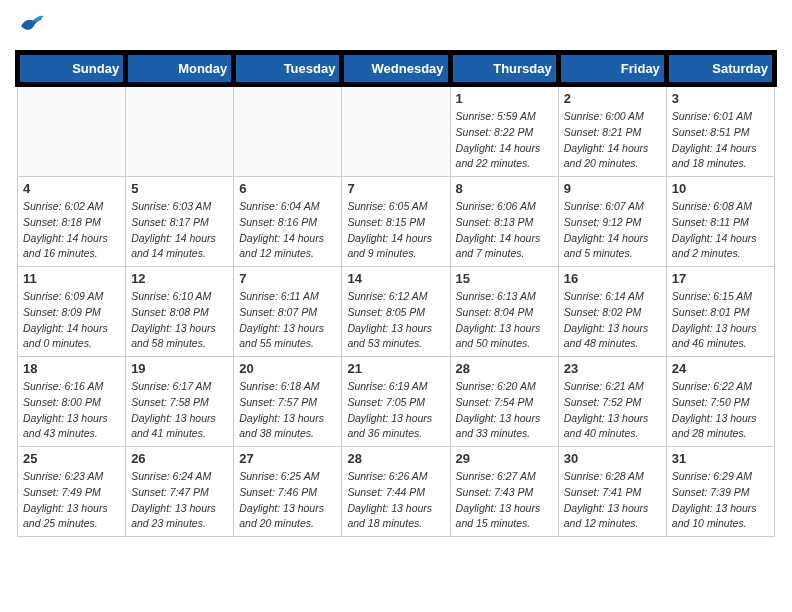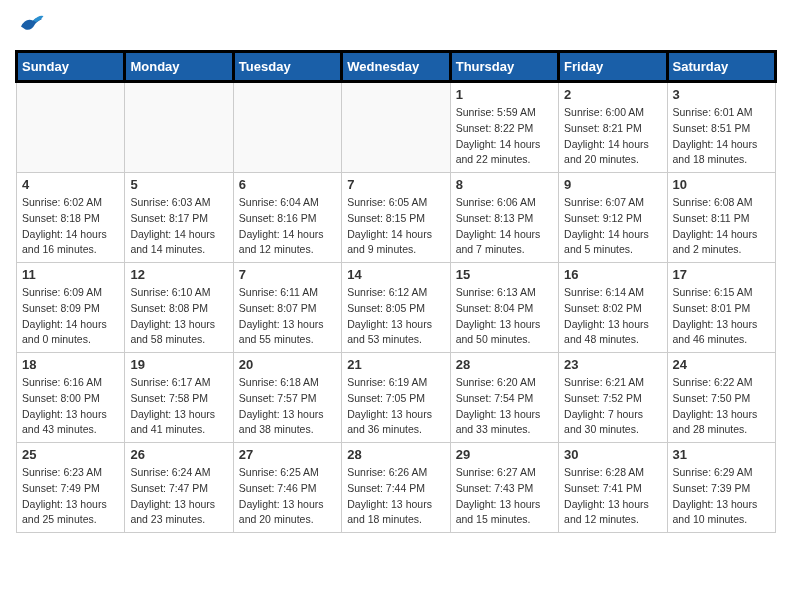--- a/index.html
+++ b/index.html
@@ -5,25 +5,25 @@
     * { box-sizing: border-box; margin: 0; padding: 0; }
     body { font-family: Arial, sans-serif; background: #fff; width: 792px; min-height: 612px; }
     .page { width: 792px; padding: 10px 15px; }
     .header { display: flex; justify-content: space-between; align-items: flex-start; margin-bottom: 10px; }
     .logo { display: flex; align-items: center; }
     .logo-bird { width: 30px; height: 30px; }
     .title-section { text-align: right; }
     .month-year { font-size: 32px; color: #333; font-weight: 300; }
     .location { font-size: 15px; color: #555; }
     table { width: 100%; border-collapse: collapse; }
-    th { background-color: #1a5fa8; color: white; padding: 6px 4px; text-align: left; font-size: 13px; border: 3px solid #000000; }
+    th { background-color: #1a5fa8; color: white; padding: 6px 4px; text-align: right; font-size: 13px; border: 5px solid #000000; }
     td { border: 1px solid #ccc; vertical-align: top; padding: 4px 5px; font-size: 10.5px; color: #333; min-height: 70px; width: calc(100%/7); }
     td.empty { background: #f9f9f9; }
     .day-num { font-size: 13px; font-weight: bold; margin-bottom: 3px; }
-    .day-info { line-height: 1.5; }
+    .day-info { line-height: 1.5; font-style: italic; }
   </style>
 </head>
 <body>
 
 <div class="page">
   <div class="header">
     <div class="logo">
       <svg class="logo-bird" viewBox="0 0 40 40">
         <path d="M8 22 Q14 10 24 14 Q30 8 36 12 Q28 16 26 20 Q22 28 14 26 Z" fill="#1a5fa8"></path>
         <path d="M24 14 Q32 6 38 8 Q34 14 28 16 Z" fill="#2a8fd0"></path>
@@ -237,21 +237,21 @@
               <div>Sunrise: 6:20 AM</div>
               <div>Sunset: 7:54 PM</div>
               <div>Daylight: 13 hours and 33 minutes.</div>
             </div>
           </td>
           <td>
             <div class="day-num">23</div>
             <div class="day-info">
               <div>Sunrise: 6:21 AM</div>
               <div>Sunset: 7:52 PM</div>
-              <div>Daylight: 7 hours and 30 minutes.</div>
+              <div>Daylight: 13 hours and 40 minutes.</div>
             </div>
           </td>
           <td>
             <div class="day-num">24</div>
             <div class="day-info">
               <div>Sunrise: 6:22 AM</div>
               <div>Sunset: 7:50 PM</div>
               <div>Daylight: 13 hours and 28 minutes.</div>
             </div>
           </td>

